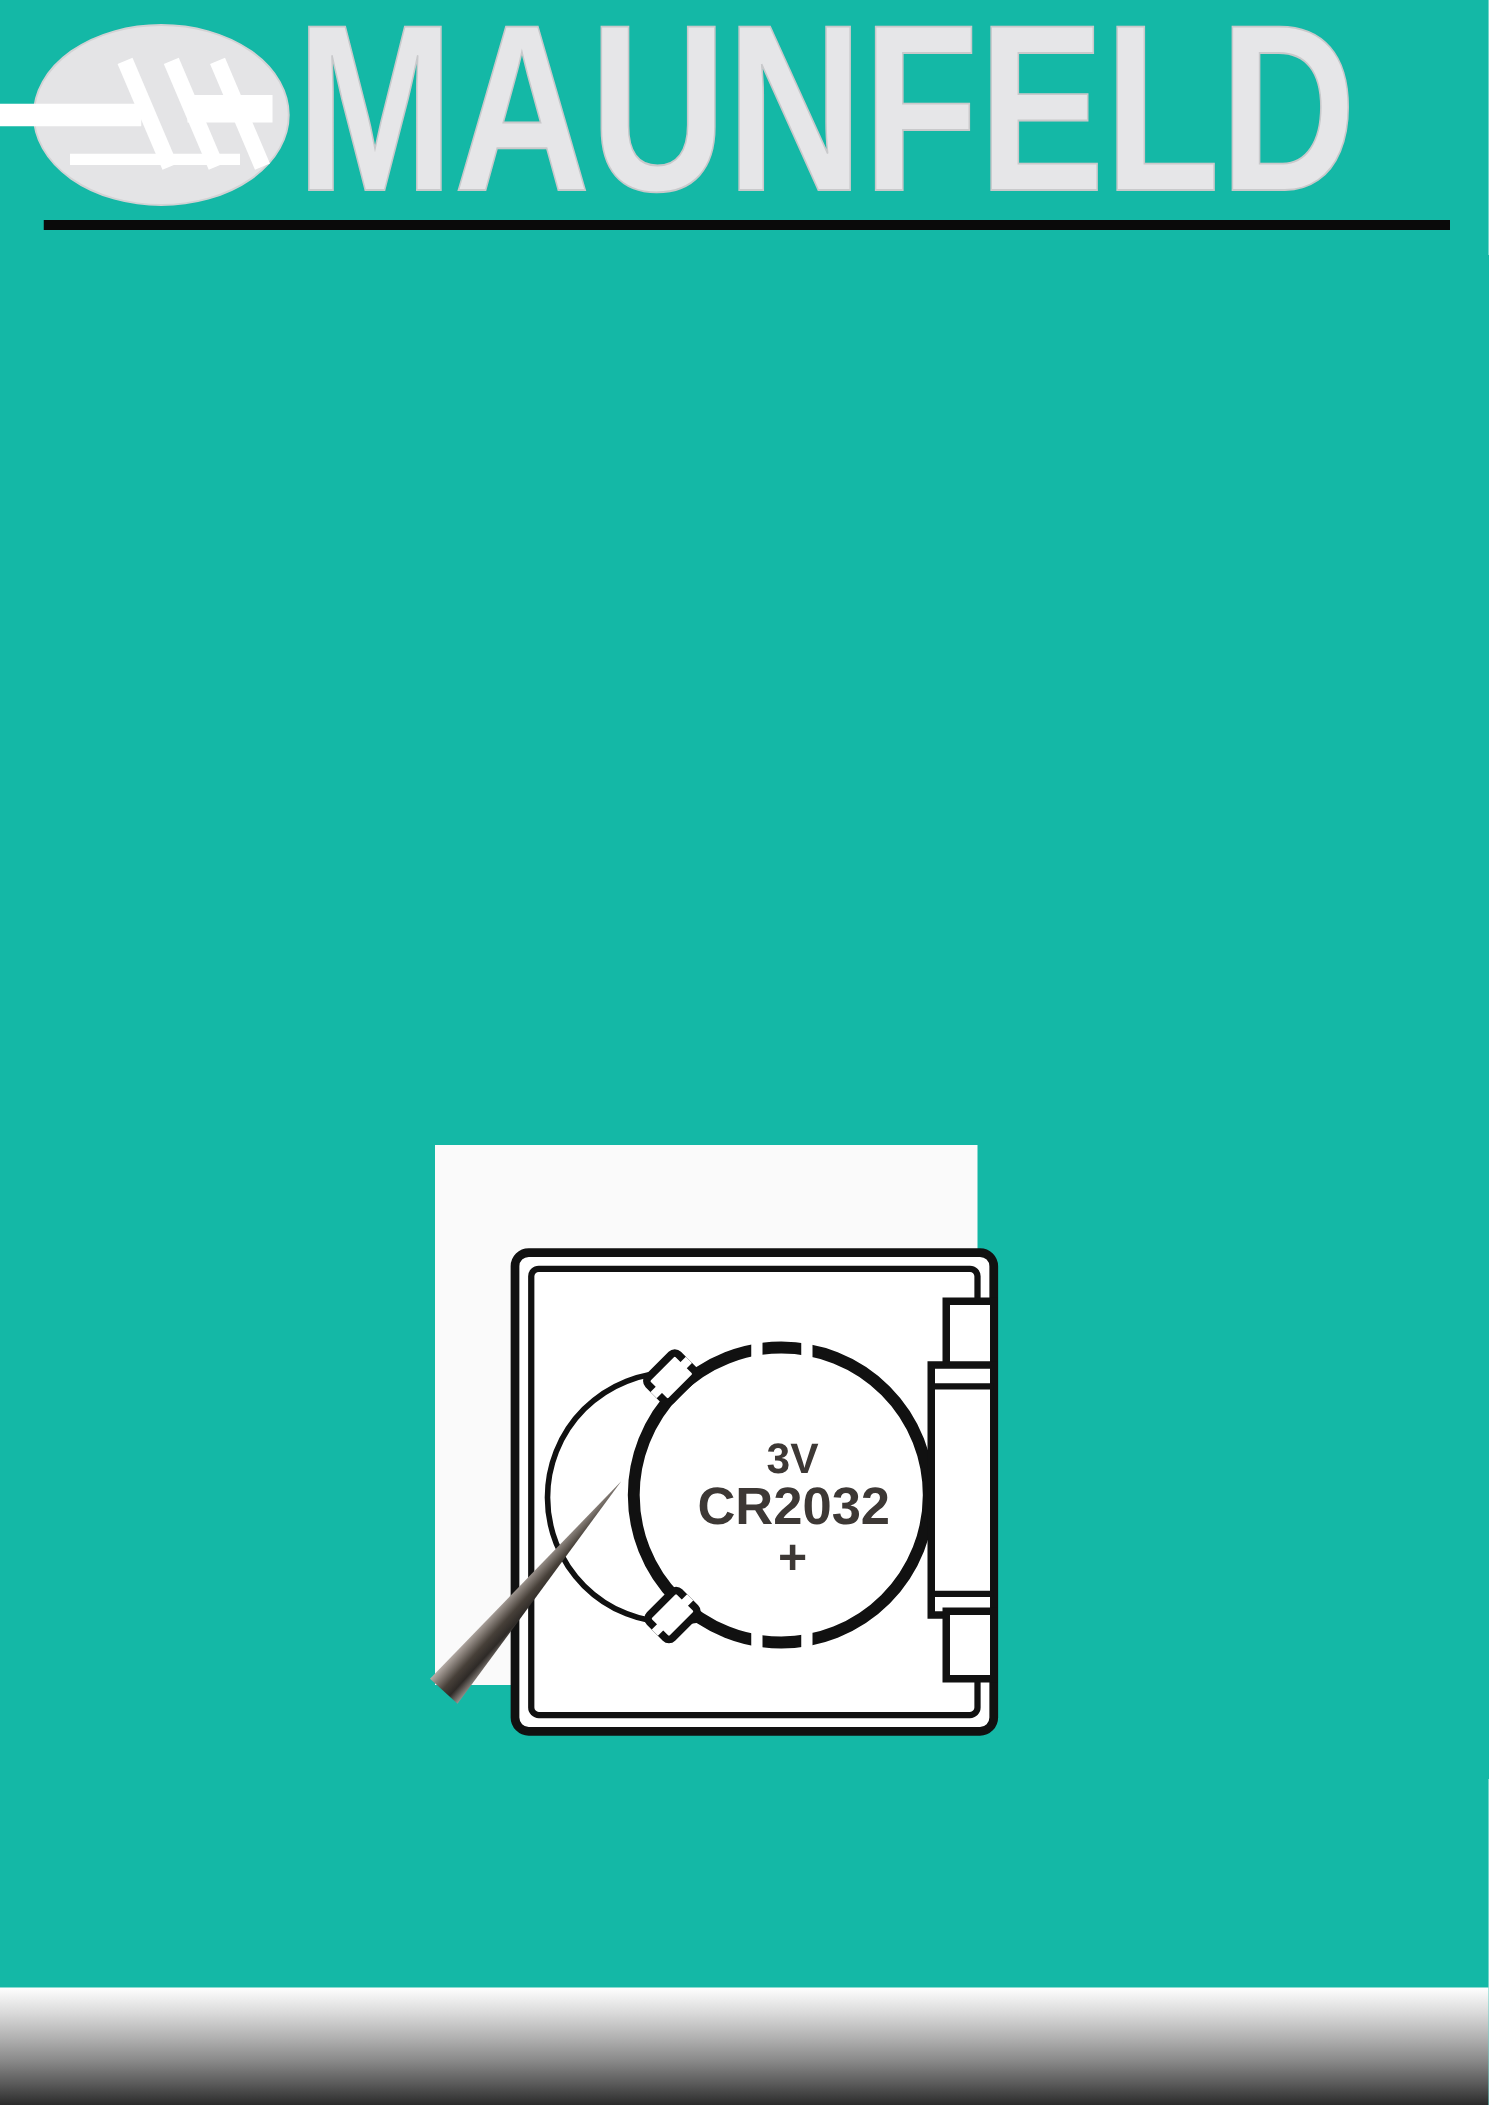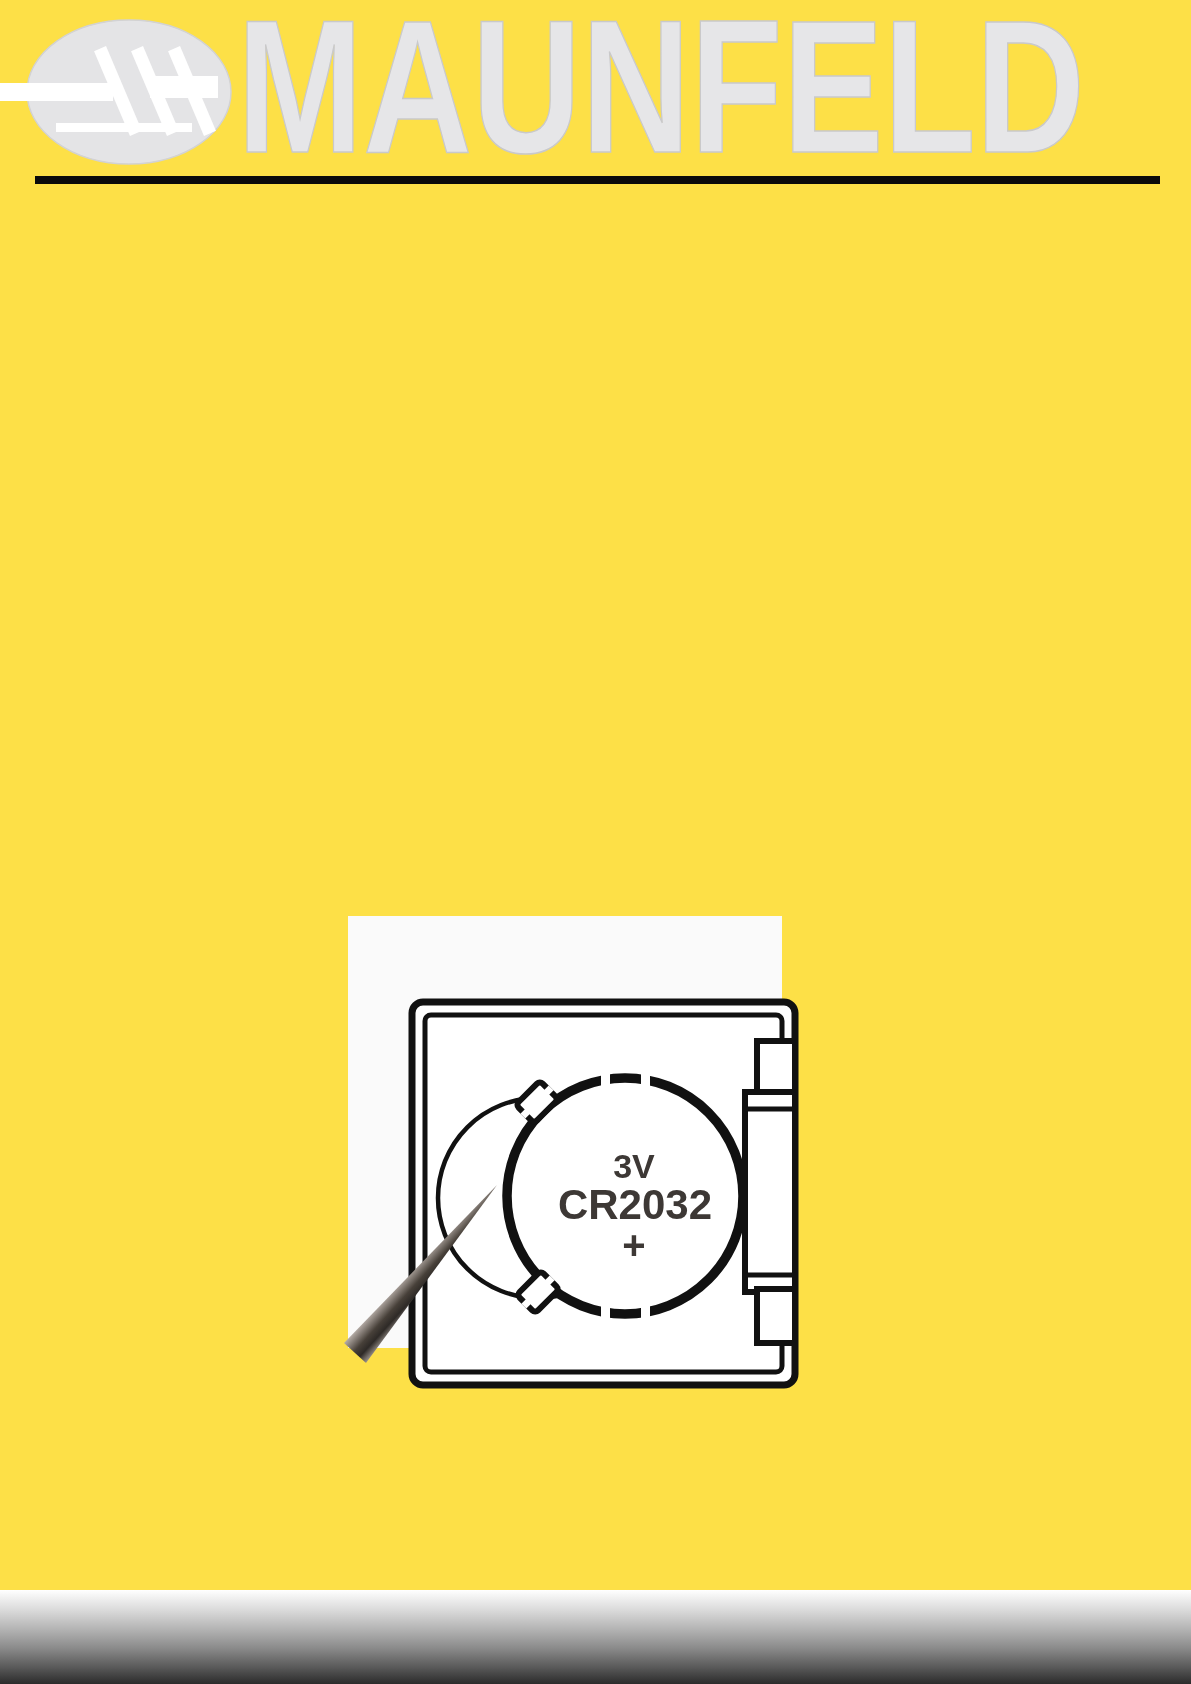--- a/index.html
+++ b/index.html
@@ -1,20 +1,20 @@
 <!DOCTYPE html>
 <html><head>
 <meta charset="utf-8">
 <style>
   html, body { margin: 0; padding: 0; background: #ffffff; }
   #page {
     position: relative;
     width: 1191px;
     height: 1684px;
-    background: #fde047;
+    background: #14b8a6;
     overflow: hidden;
     font-family: "Liberation Sans", sans-serif;
   }
   .abs { position: absolute; }
   #header-logo-svg { left: 0; top: 0; }
   #header-divider {
     left: 35px; top: 176px;
     width: 1125px; height: 8px;
     background: #0a0a0a;
   }

